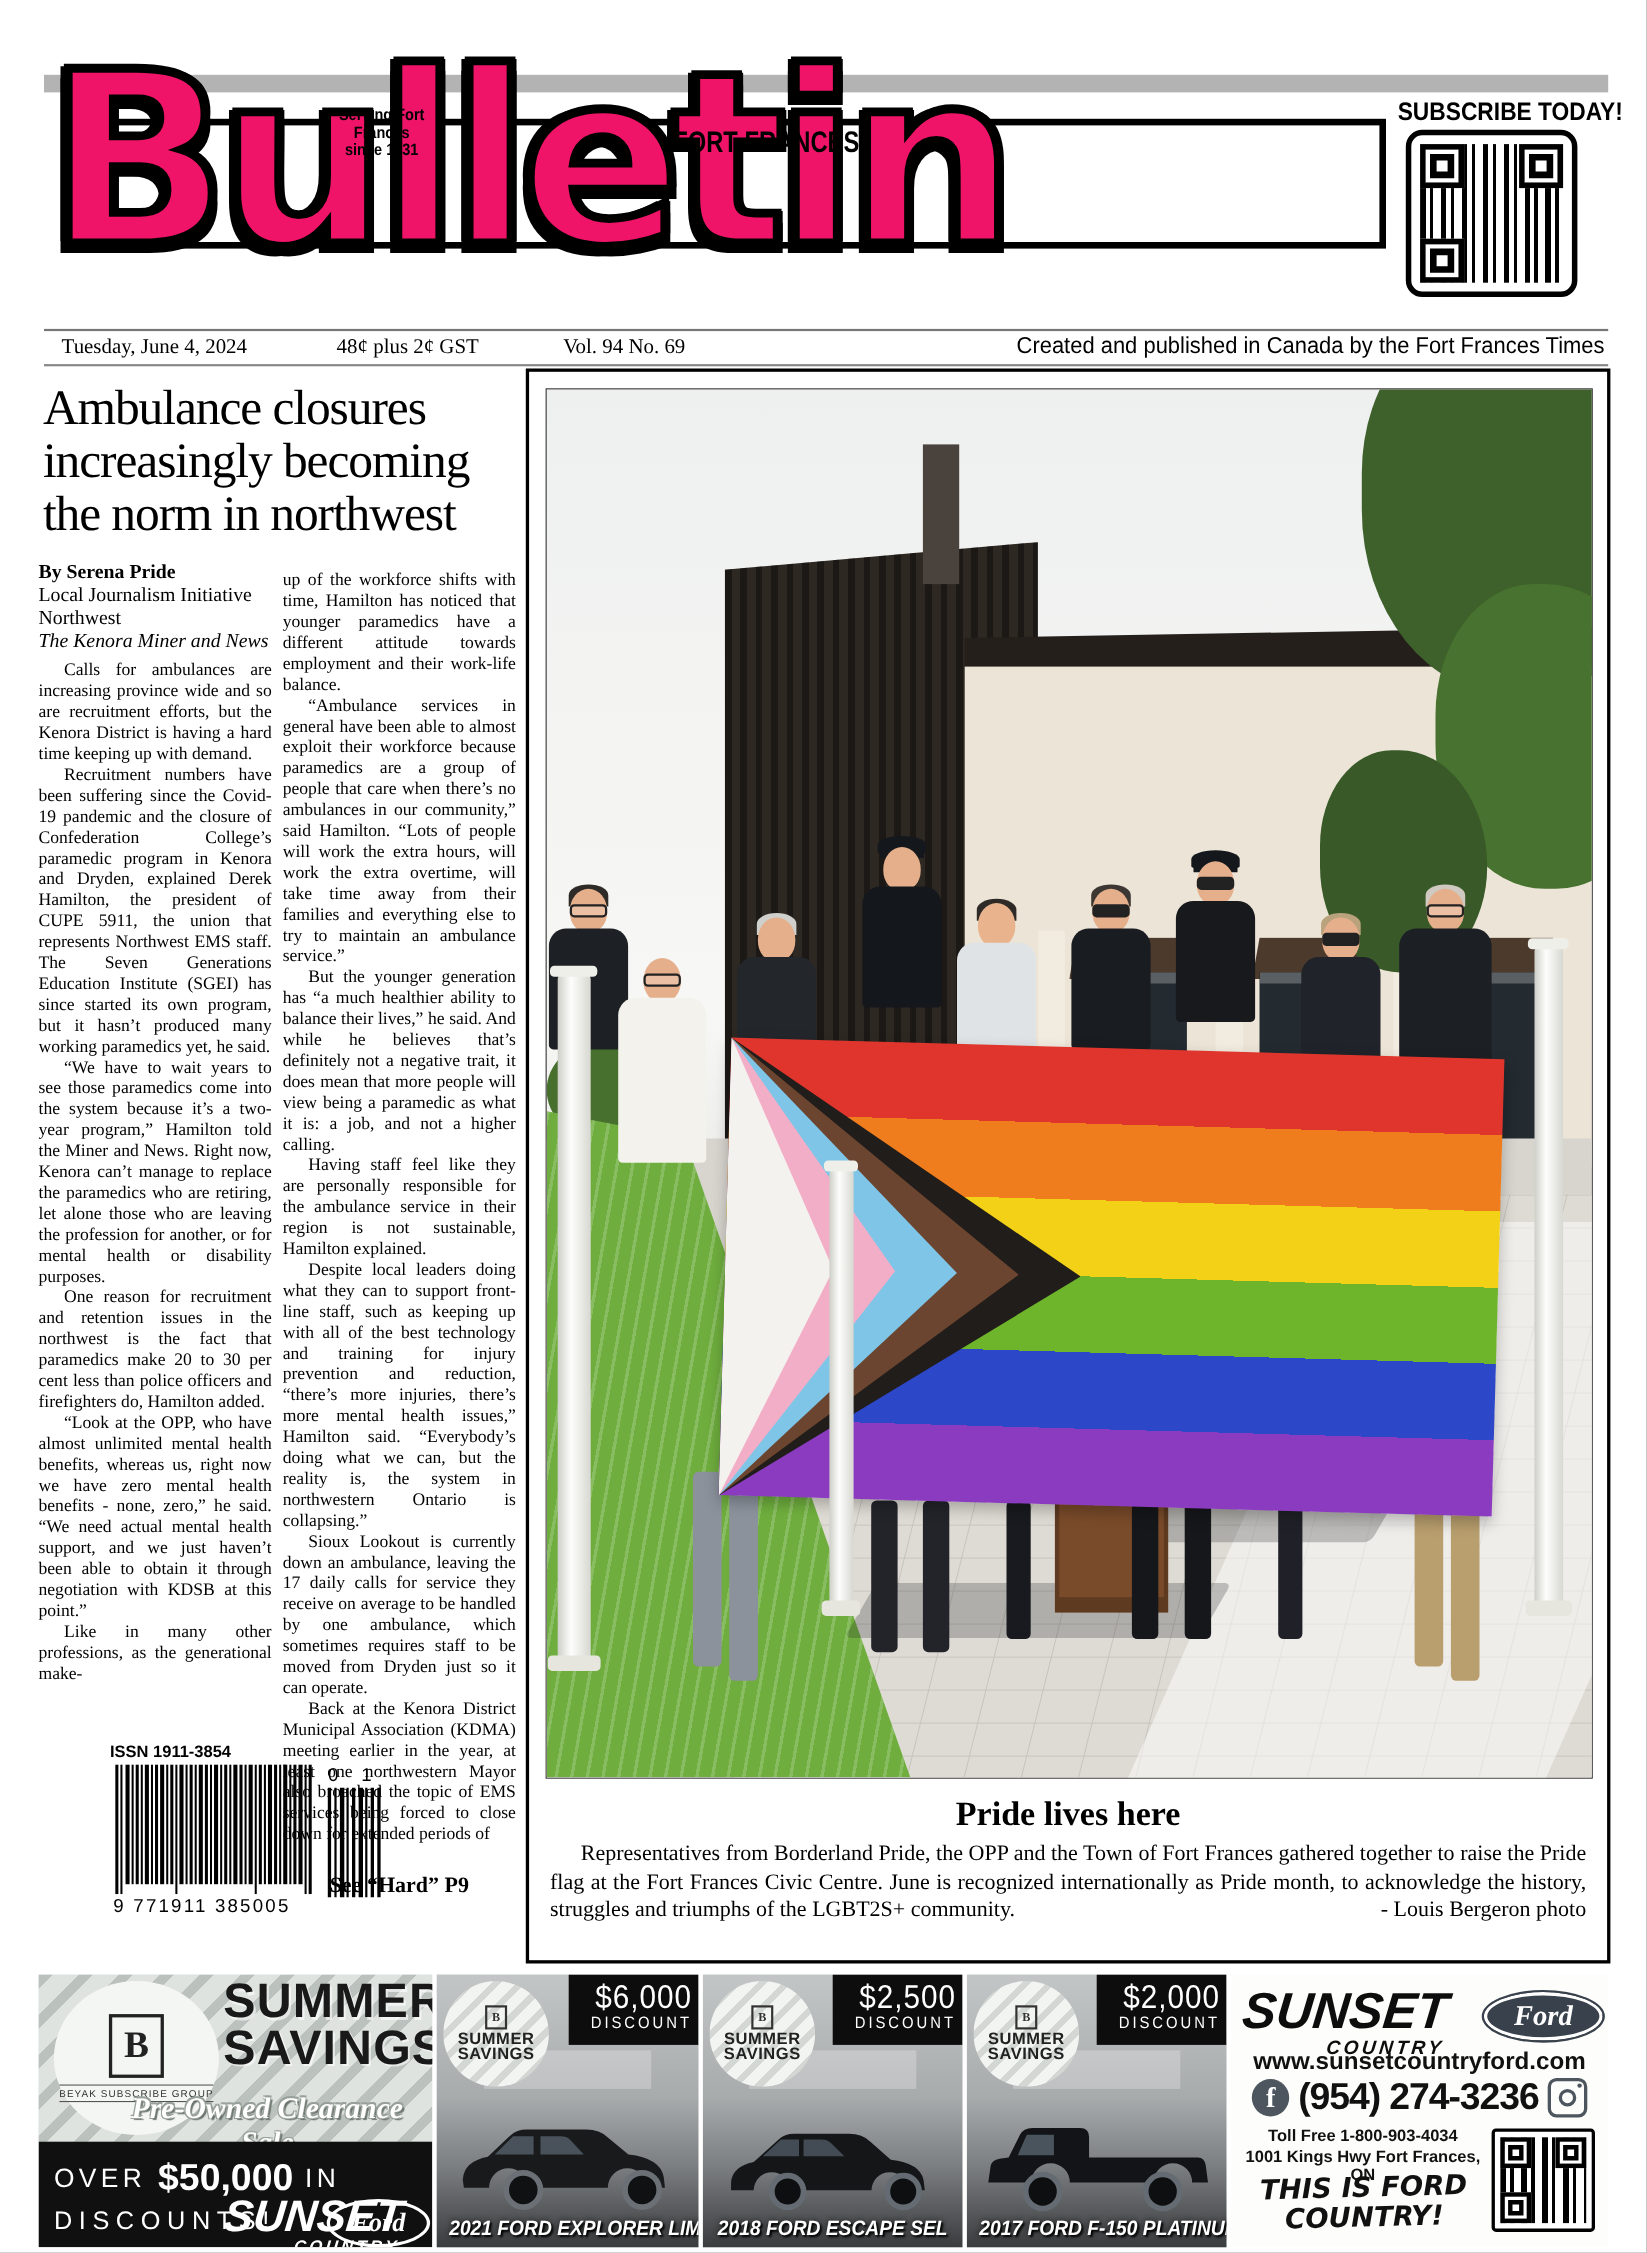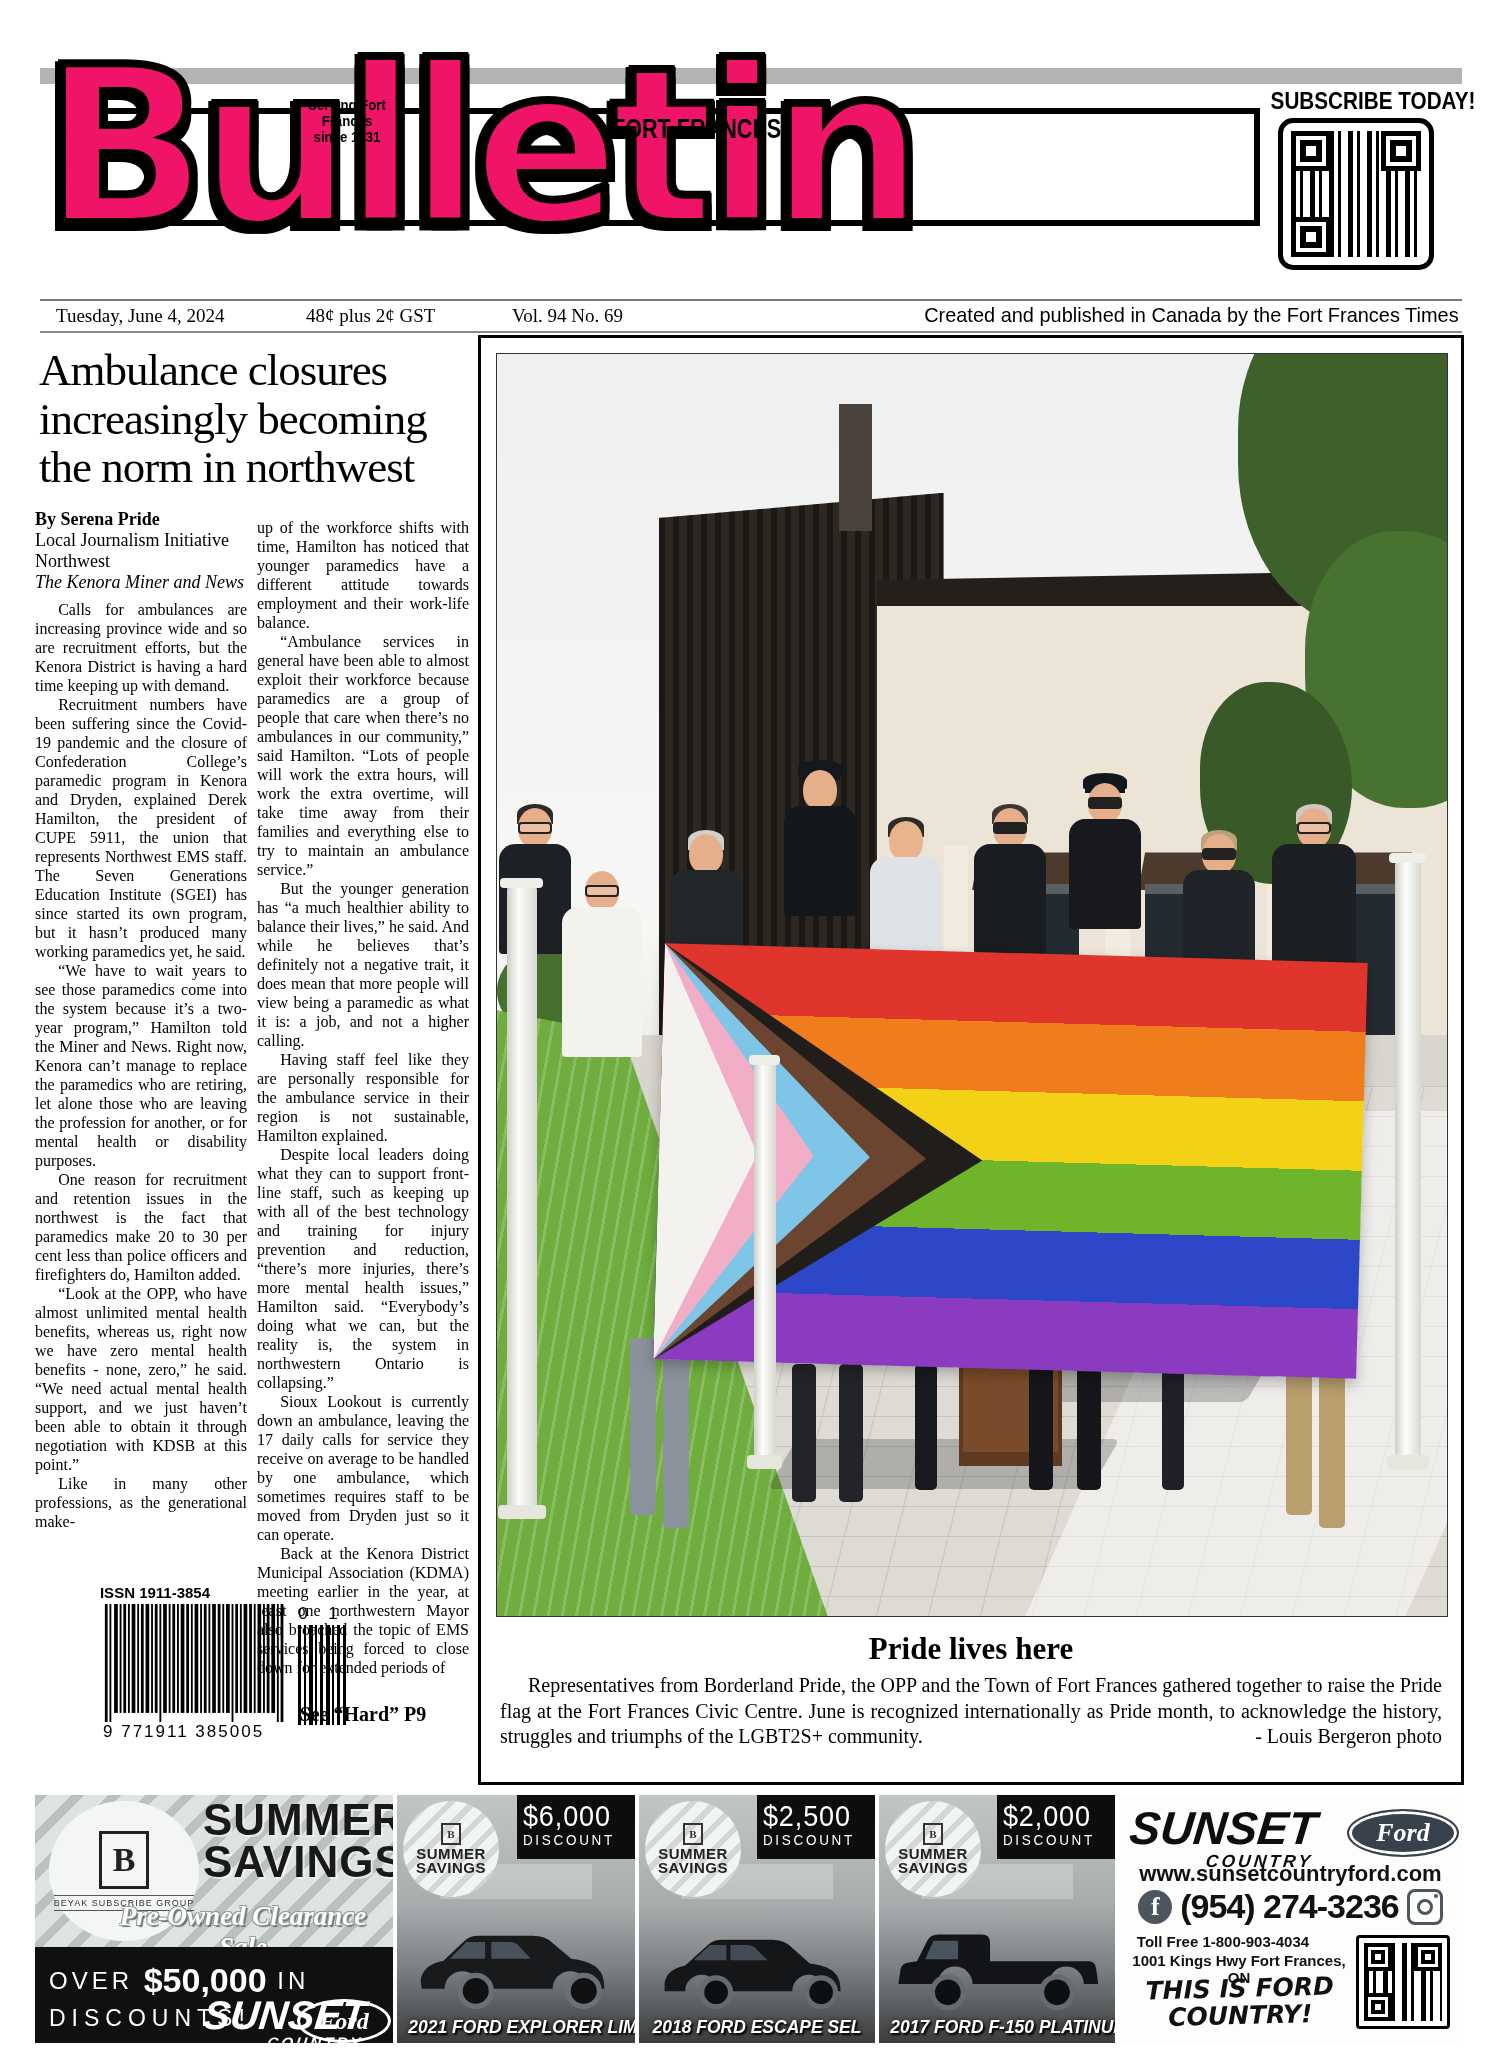--- a/index.html
+++ b/index.html
@@ -163,42 +163,42 @@
 
   .ad-card{background:linear-gradient(#c3c6c6 0%,#a8abac 45%,#7c7f81 70%,#3a3c3e 100%);}
   .card1{left:362px;width:238px;} .card2{left:604px;width:236px;} .card3{left:844px;width:236px;}
   .badge{position:absolute;left:6px;top:6px;width:96px;height:96px;border-radius:50%;background:#f2f4f2;
       background-image:repeating-linear-gradient(135deg,rgba(120,130,125,.25) 0 6px,transparent 6px 16px);
       display:flex;flex-direction:column;align-items:center;justify-content:center;z-index:3;}
   .badge .bb{width:16px;height:18px;border:2px solid #333;font-family:"Liberation Serif",serif;
       font-size:11px;font-weight:bold;display:flex;align-items:center;justify-content:center;color:#333;margin-bottom:2px;}
   .badge .t{font-weight:900;font-size:15px;line-height:14px;color:#222;letter-spacing:.5px;}
   .disc-box{position:absolute;right:0;top:0;width:118px;height:64px;background:#0d0d0d;color:#fff;
-      text-align:left;z-index:3;}
+      text-align:right;z-index:3;}
   .disc-amt{font-size:30px;font-weight:400;letter-spacing:1px;margin-top:4px;transform:scaleX(.9);}
   .disc-lbl{font-size:15px;font-weight:300;letter-spacing:3px;margin-top:-2px;transform:scaleX(.9);}
   .veh{position:absolute;left:2%;bottom:26px;width:96%;z-index:2;}
   .veh-name{position:absolute;left:2px;right:2px;bottom:5px;z-index:4;color:#fff;text-align:center;
       font-weight:bold;font-style:italic;font-size:19px;transform:scaleX(.92);white-space:nowrap;
       text-shadow:2px 2px 2px #000,0 0 6px rgba(0,0,0,.8);}
   .card-bg-sign{position:absolute;left:18%;top:28%;width:64%;height:14%;background:rgba(255,255,255,.25);}
 
   .ad-contact{left:1084px;width:343px;background:#fdfdfb;color:#111;}
   .ct-sunset{position:absolute;left:10px;top:6px;font-size:46px;color:#0d0d0d;}
   .fo-contact{position:absolute;left:228px;top:14px;width:108px;height:44px;background:#39424c;
       border:2px solid #39424c;box-shadow:inset 0 0 0 3px #fff;font-size:26px;}
   .ct-web{position:absolute;left:0;top:66px;width:100%;text-align:center;font-weight:800;font-size:22px;}
   .ct-phone-row{position:absolute;left:0;top:92px;width:100%;display:flex;align-items:center;justify-content:center;gap:8px;}
   .fb-icon{width:34px;height:34px;border-radius:50%;background:#4d565e;color:#fff;display:flex;
       align-items:center;justify-content:center;font-family:"Liberation Serif",serif;font-weight:bold;font-size:26px;}
   .ig-icon{width:30px;height:30px;border:3px solid #4d565e;border-radius:8px;position:relative;}
   .ig-icon::after{content:"";position:absolute;left:7px;top:7px;width:10px;height:10px;border:3px solid #4d565e;border-radius:50%;}
   .ig-icon::before{content:"";position:absolute;right:2px;top:2px;width:4px;height:4px;background:#4d565e;border-radius:50%;}
   .ct-phone{font-size:34px;font-weight:800;letter-spacing:-1px;}
-  .ct-toll{position:absolute;left:4px;top:138px;width:200px;text-align:center;font-weight:700;font-size:15px;}
+  .ct-toll{position:absolute;left:20px;top:138px;width:200px;text-align:center;font-weight:700;font-size:15px;}
   .ct-addr{position:absolute;left:8px;top:157px;width:224px;text-align:center;font-weight:700;font-size:15px;}
   .ct-slogan{position:absolute;left:26px;top:180px;width:190px;text-align:center;
       font-family:"DejaVu Sans",sans-serif;font-weight:bold;font-style:italic;font-size:25px;
       line-height:27px;transform:rotate(-1.5deg);}
   .qr-contact{right:12px;top:140px;left:auto;position:absolute;width:78px;height:78px;border-width:3px;
       border-radius:4px;padding:5px;}
   .qr-contact .qf{width:20px;height:20px;border-width:4px;box-shadow:inset 0 0 0 3px #fff,inset 0 0 0 7px #000;}
 </style>
 </head>
 <body>

